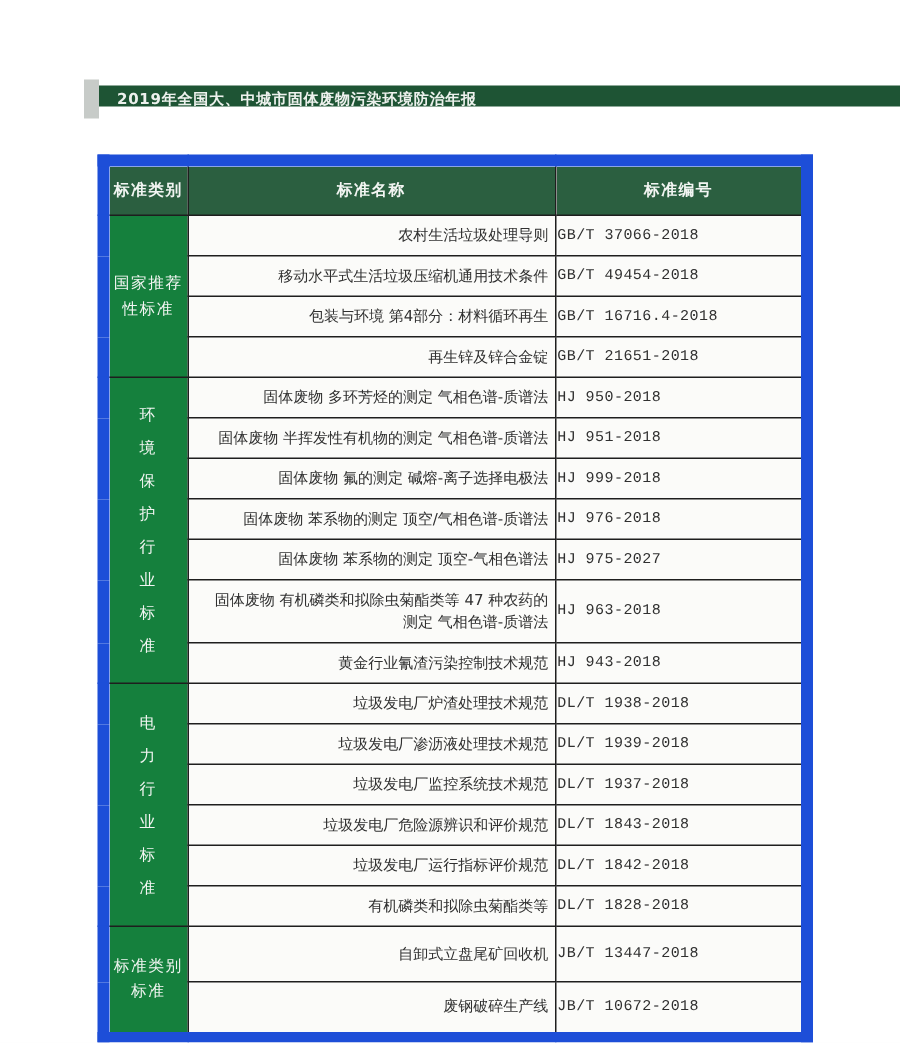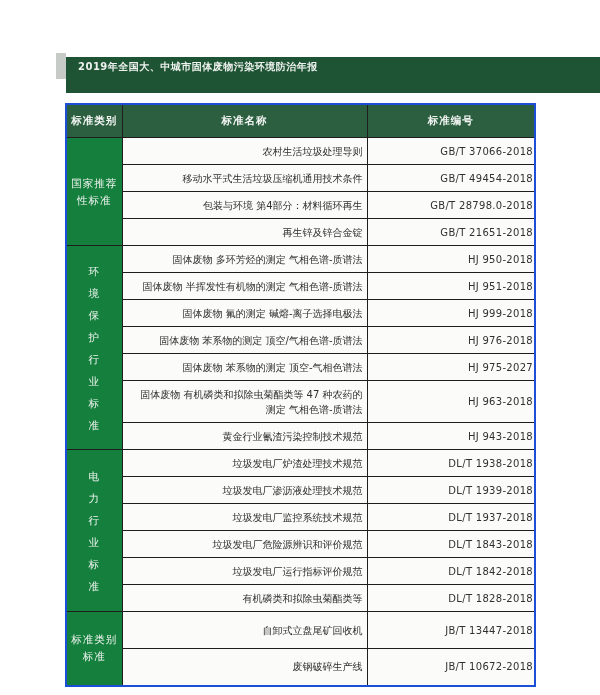--- a/index.html
+++ b/index.html
@@ -23,21 +23,21 @@
     top: 53px;
     width: 10px;
     height: 26px;
     background: #c7cbc8;
   }
   .banner-bar {
     position: absolute;
     left: 66px;
     top: 57px;
     right: 0;
-    height: 36px;
+    height: 14px;
     background: #1e5434;
     color: #edf1ed;
     font-size: 10px;
     font-weight: bold;
     line-height: 20px;
     padding-left: 12px;
     box-sizing: border-box;
     letter-spacing: 0.5px;
     white-space: nowrap;
     overflow: hidden;
@@ -45,21 +45,21 @@
 
   
   table.doc-table {
     position: absolute;
     top: 103px;
     left: 65px;
     width: 469px;
     border-collapse: collapse;
     table-layout: fixed;
     background: #fbfbf9;
-    border: 2px solid #1d4ed8;
+    border: 8px solid #1d4ed8;
   }
   .doc-table th, .doc-table td {
     border: 1.5px solid #1e1e1e;
     overflow: hidden;
   }
   .doc-table thead th {
     background: #2b5f40;
     color: #f2f5f2;
     font-size: 10.5px;
     font-weight: 600;
@@ -85,22 +85,23 @@
   td.name {
     font-size: 10px;
     color: #303030;
     text-align: right;
     padding: 2px 4px 2px 10px;
     line-height: 15px;
   }
   td.code {
     font-size: 10px;
     color: #303030;
-    text-align: right;
+    text-align: left;
     letter-spacing: 0.3px;
+    font-family: Liberation Mono, monospace;
   }
   tr.r     { height: 27px; }
   tr.tall  { height: 42px; }
   tr.xtall { height: 37px; }
 </style>
 </head>
 <body>
 
 <div class="page">
 
@@ -131,21 +132,21 @@
         </td>
         <td class="name">农村生活垃圾处理导则</td>
         <td class="code">GB/T 37066-2018</td>
       </tr>
       <tr class="r">
         <td class="name">移动水平式生活垃圾压缩机通用技术条件</td>
         <td class="code">GB/T 49454-2018</td>
       </tr>
       <tr class="r">
         <td class="name">包装与环境 第4部分：材料循环再生</td>
-        <td class="code">GB/T 28798.0-2018</td>
+        <td class="code">GB/T 16716.4-2018</td>
       </tr>
       <tr class="r">
         <td class="name">再生锌及锌合金锭</td>
         <td class="code">GB/T 21651-2018</td>
       </tr>
 
       <tr class="r">
         <td class="cat cat-v" rowspan="7">
           <span class="line">环</span>
           <span class="line">境</span>

